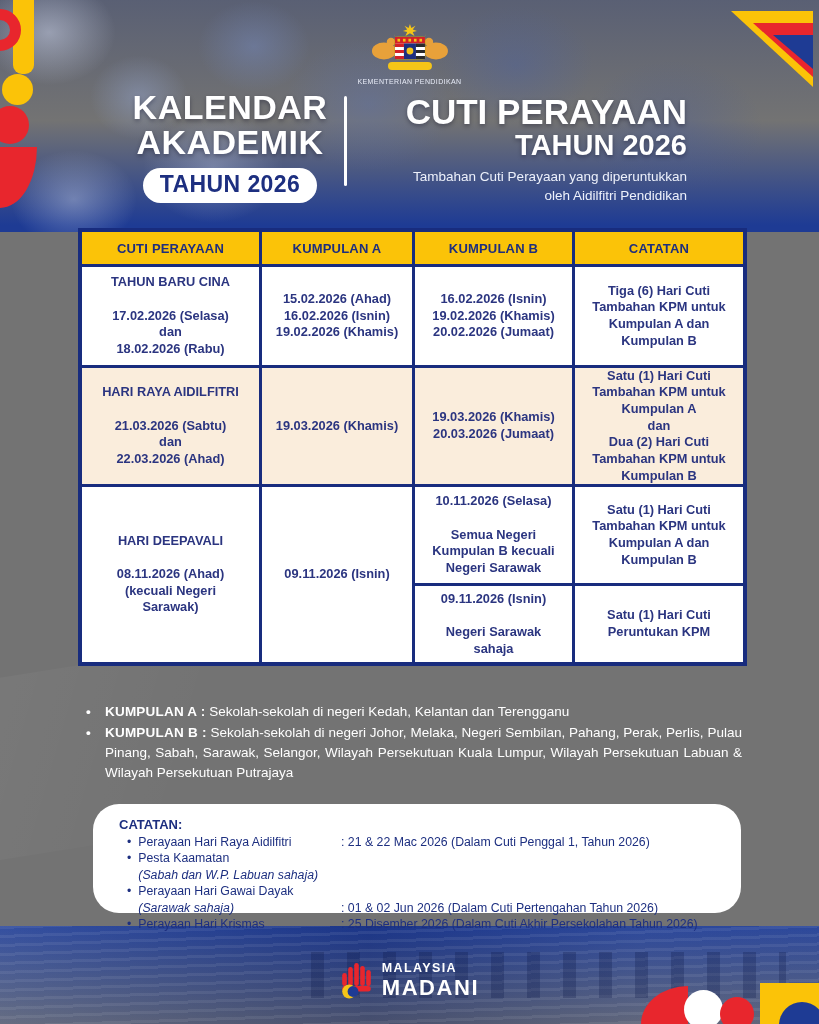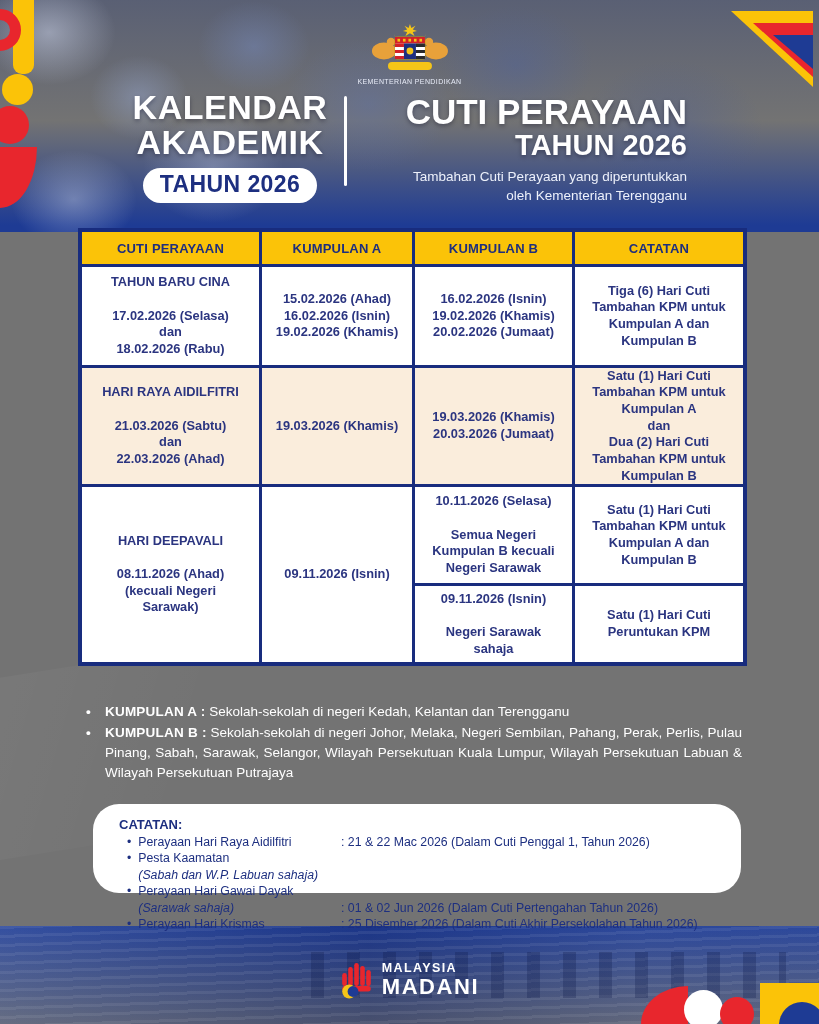--- a/index.html
+++ b/index.html
@@ -84,31 +84,31 @@
   .r3c3b{grid-column:3;grid-row:5;}
   .r3c4b{grid-column:4;grid-row:5;}
   
   .groups{position:absolute;left:86px;top:702px;width:656px;color:#fff;
           font-size:13.5px;line-height:1.48;z-index:3;}
   .gitem{display:flex;gap:9px;margin-bottom:1px;}
   .gdot{flex:none;width:10px;font-weight:bold;}
   .gtext{text-align:justify;}
   .glabel{font-weight:bold;letter-spacing:.2px;}
   
-  .notes{position:absolute;left:93px;top:804px;width:648px;height:89px;background:#fff;
+  .notes{position:absolute;left:93px;top:804px;width:648px;height:109px;background:#fff;
          border-radius:26px;padding:13px 26px 0;box-sizing:border-box;color:#1D2F80;z-index:3;}
   .ntitle{font-weight:bold;font-size:13px;margin-bottom:2px;}
   .nitem{display:grid;grid-template-columns:222px 1fr;align-items:end;
          font-size:12.3px;line-height:1.34;}
   .nl{display:flex;gap:7px;padding-left:8px;}
   .ndot{flex:none;}
   .nsub{display:block;font-style:italic;}
   
   .madani{position:absolute;left:50%;bottom:25px;transform:translateX(-50%);
-          display:flex;align-items:flex-start;gap:8px;color:#fff;z-index:3;}
+          display:flex;align-items:center;gap:8px;color:#fff;z-index:3;}
   .mtext .l1{font-size:12.5px;font-weight:bold;letter-spacing:1.4px;line-height:1.15;}
   .mtext .l2{font-size:22px;font-weight:bold;letter-spacing:1.6px;line-height:1.05;}
 </style>
 </head>
 <body>
 
 <div class="poster">
 
   <div class="photo-top"></div>
   <div class="photo-bottom">
@@ -171,21 +171,21 @@
     <div class="badge">TAHUN 2026</div>
   </div>
 
   <div class="divider"></div>
 
   <div class="brand-right">
     <div class="t1">CUTI PERAYAAN</div>
     <div class="t2">TAHUN 2026</div>
     <div class="sub">
       <div>Tambahan Cuti Perayaan yang diperuntukkan</div>
-      <div>oleh Kementerian Terengganu</div>
+      <div>oleh Aidilfitri Pendidikan</div>
     </div>
   </div>
 
   <div class="table">
     <div class="th">CUTI PERAYAAN</div>
     <div class="th">KUMPULAN A</div>
     <div class="th">KUMPULAN B</div>
     <div class="th">CATATAN</div>
 
     <div class="td">TAHUN BARU CINA

